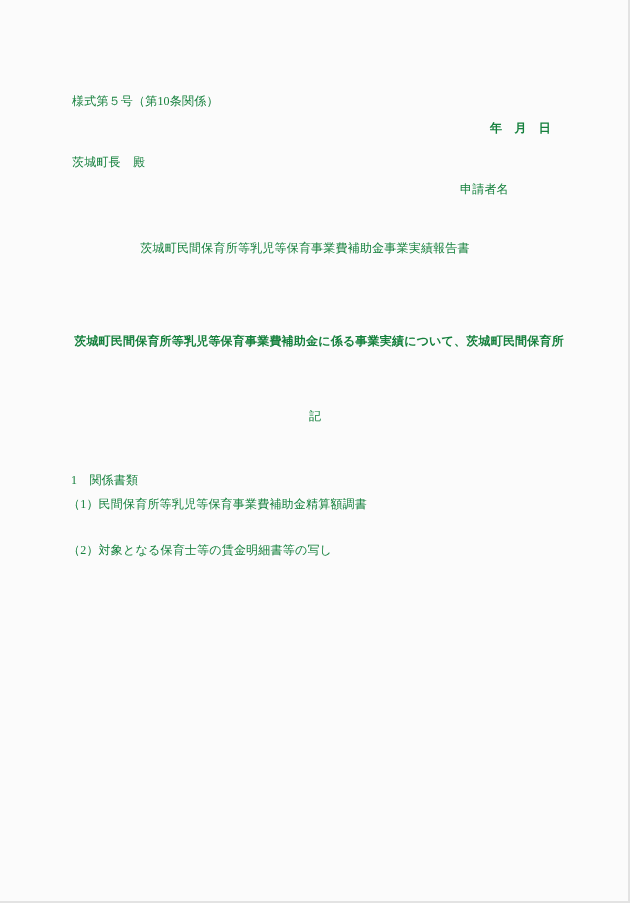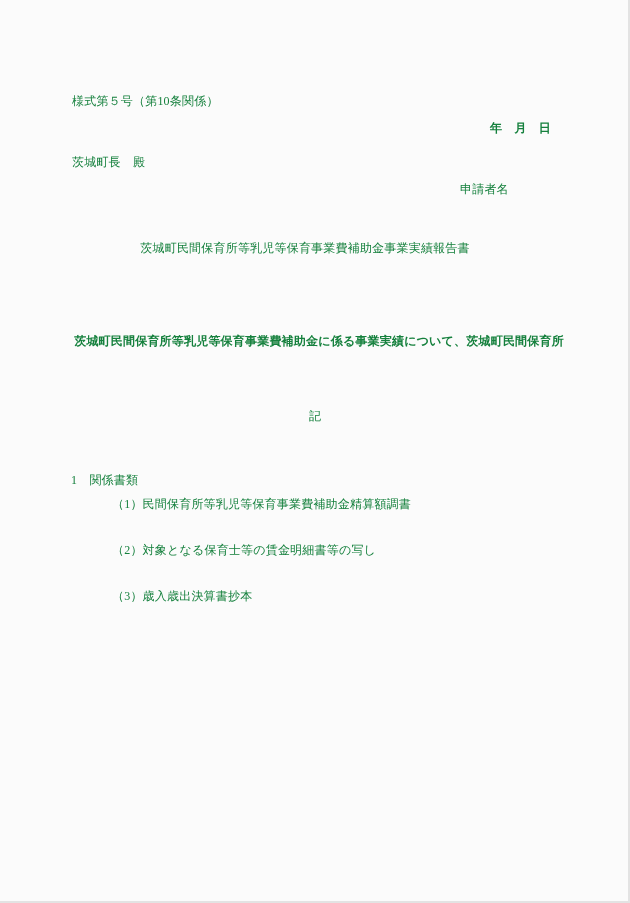--- a/index.html
+++ b/index.html
@@ -25,21 +25,21 @@
   .form-label   { top: 94px;  left: 72px; }
   .date-line    { top: 121px; left: 490px; font-weight: bold; }
   .addressee    { top: 155px; left: 72px; text-align: right; }
   .applicant    { top: 182px; left: 412px; margin-left: 48px; }
   .doc-title    { top: 241px; left: 0; width: 610px; text-align: center; white-space: normal; }
   .body-par     { top: 304px; left: 62px; width: 506px; line-height: 15.2px; }
   .body-par div { white-space: pre; font-weight: bold; }
   .record-mark  { top: 409px; left: 0; width: 630px; text-align: center; }
   .att-heading  { top: 473px; left: 71px; }
   .att-list     { top: 467px; left: 68px; line-height: 15.2px; }
-  .att-list div { white-space: pre; margin-left: 44px; }
+  .att-list div { white-space: pre; }
 </style>
 </head>
 <body>
 
 <div class="page">
 
   <div class="abs form-label">様式第５号（第10条関係）</div>
 
   <div class="abs date-line">年　月　日</div>
 
@@ -53,16 +53,15 @@
     <div>　茨城町民間保育所等乳児等保育事業費補助金に係る事業実績について、茨城町民間保育所</div>
   </div>
 
   <div class="abs record-mark">記</div>
 
   <div class="abs att-heading">1　関係書類</div>
 
   <div class="abs att-list">
     <div>（1）民間保育所等乳児等保育事業費補助金精算額調書</div>
     <div>（2）対象となる保育士等の賃金明細書等の写し</div>
-    <div>（3）歳入歳出決算書抄本</div>
   </div>
 
 </div>
 
 </body></html>

